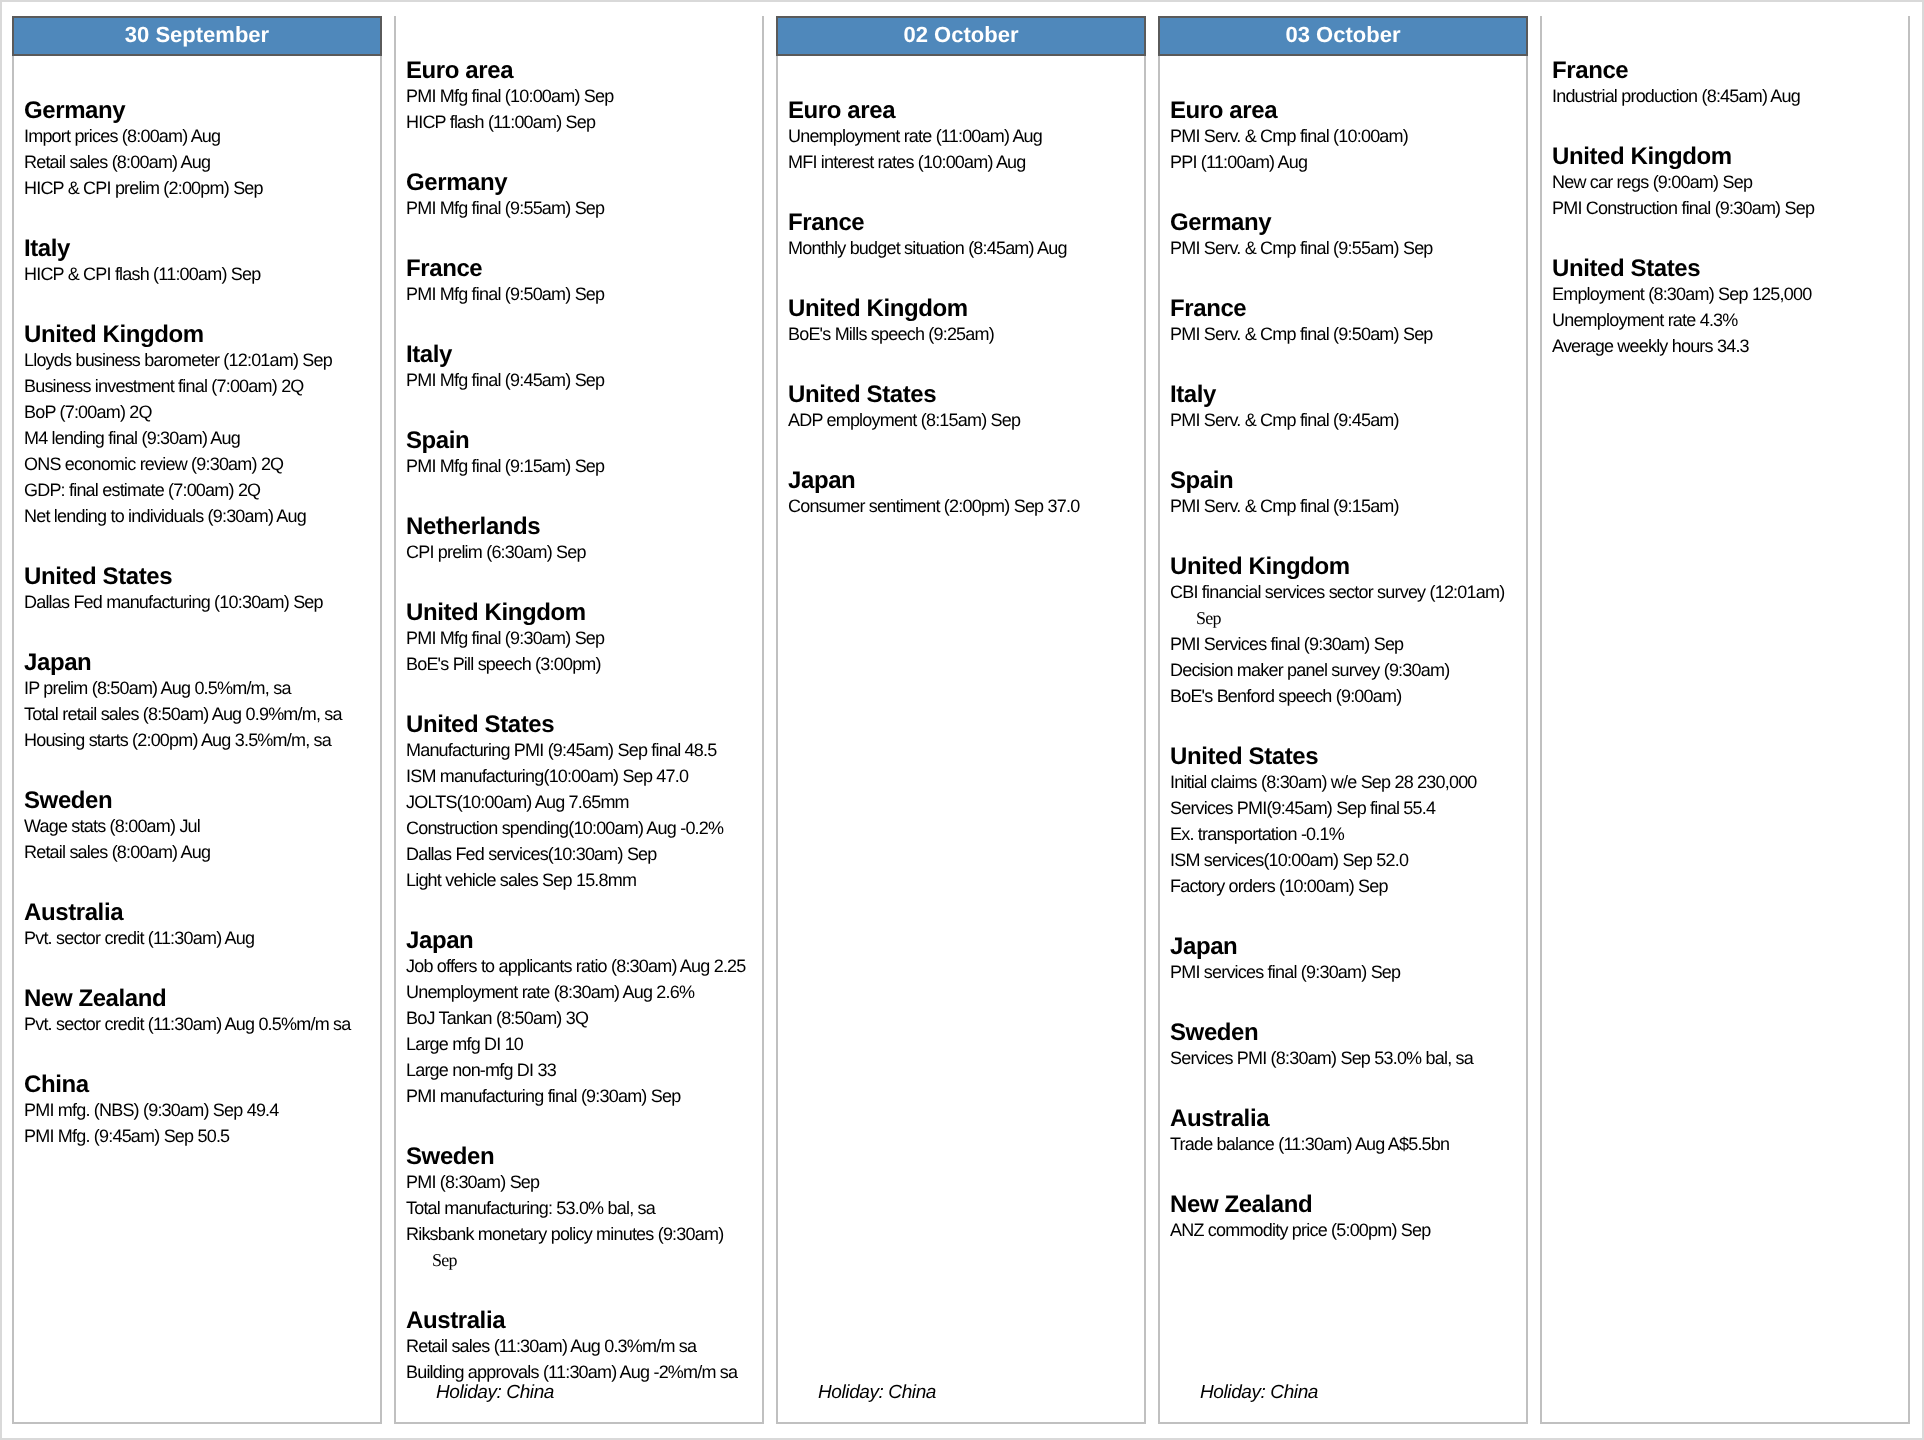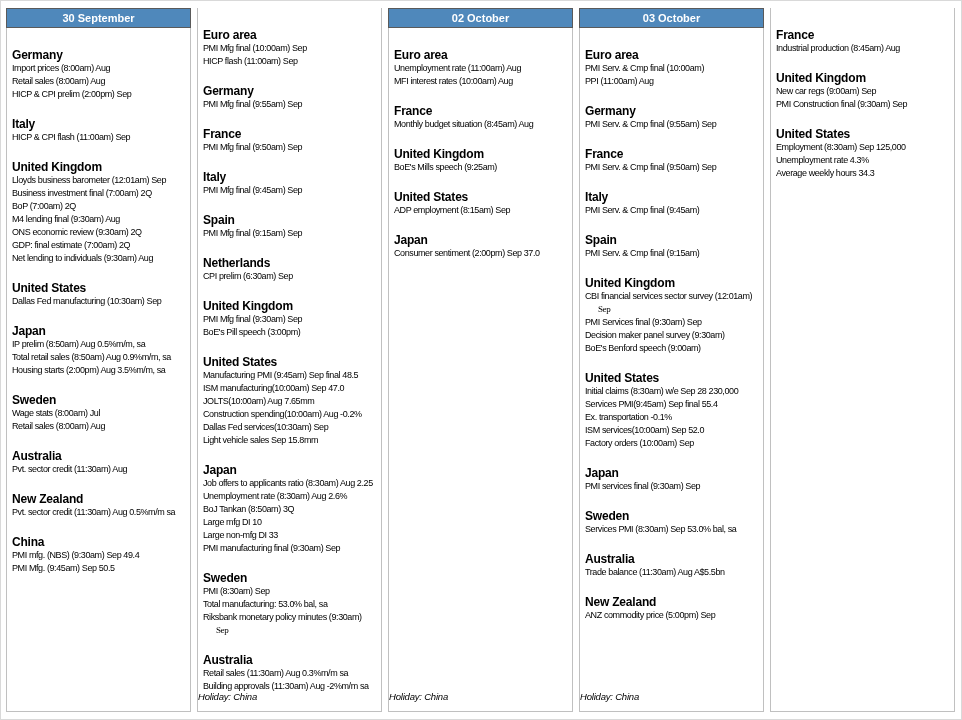--- a/index.html
+++ b/index.html
@@ -67,21 +67,21 @@
     font-size: 9px;
     line-height: 13px;
     letter-spacing: -0.4px;
     padding-left: 13px;
     text-indent: -13px;
   }
   .event.indent { text-indent: 0; font-family: Liberation Serif, serif; }
   .val { text-underline-offset: 1px; }
   .holiday {
     position: absolute;
-    left: 0;
+    left: 20px;
     bottom: 9px;
     font-style: italic;
     font-size: 9.5px;
     letter-spacing: -0.2px;
   }
 </style>
 </head>
 <body>
 
 <div class="page">

